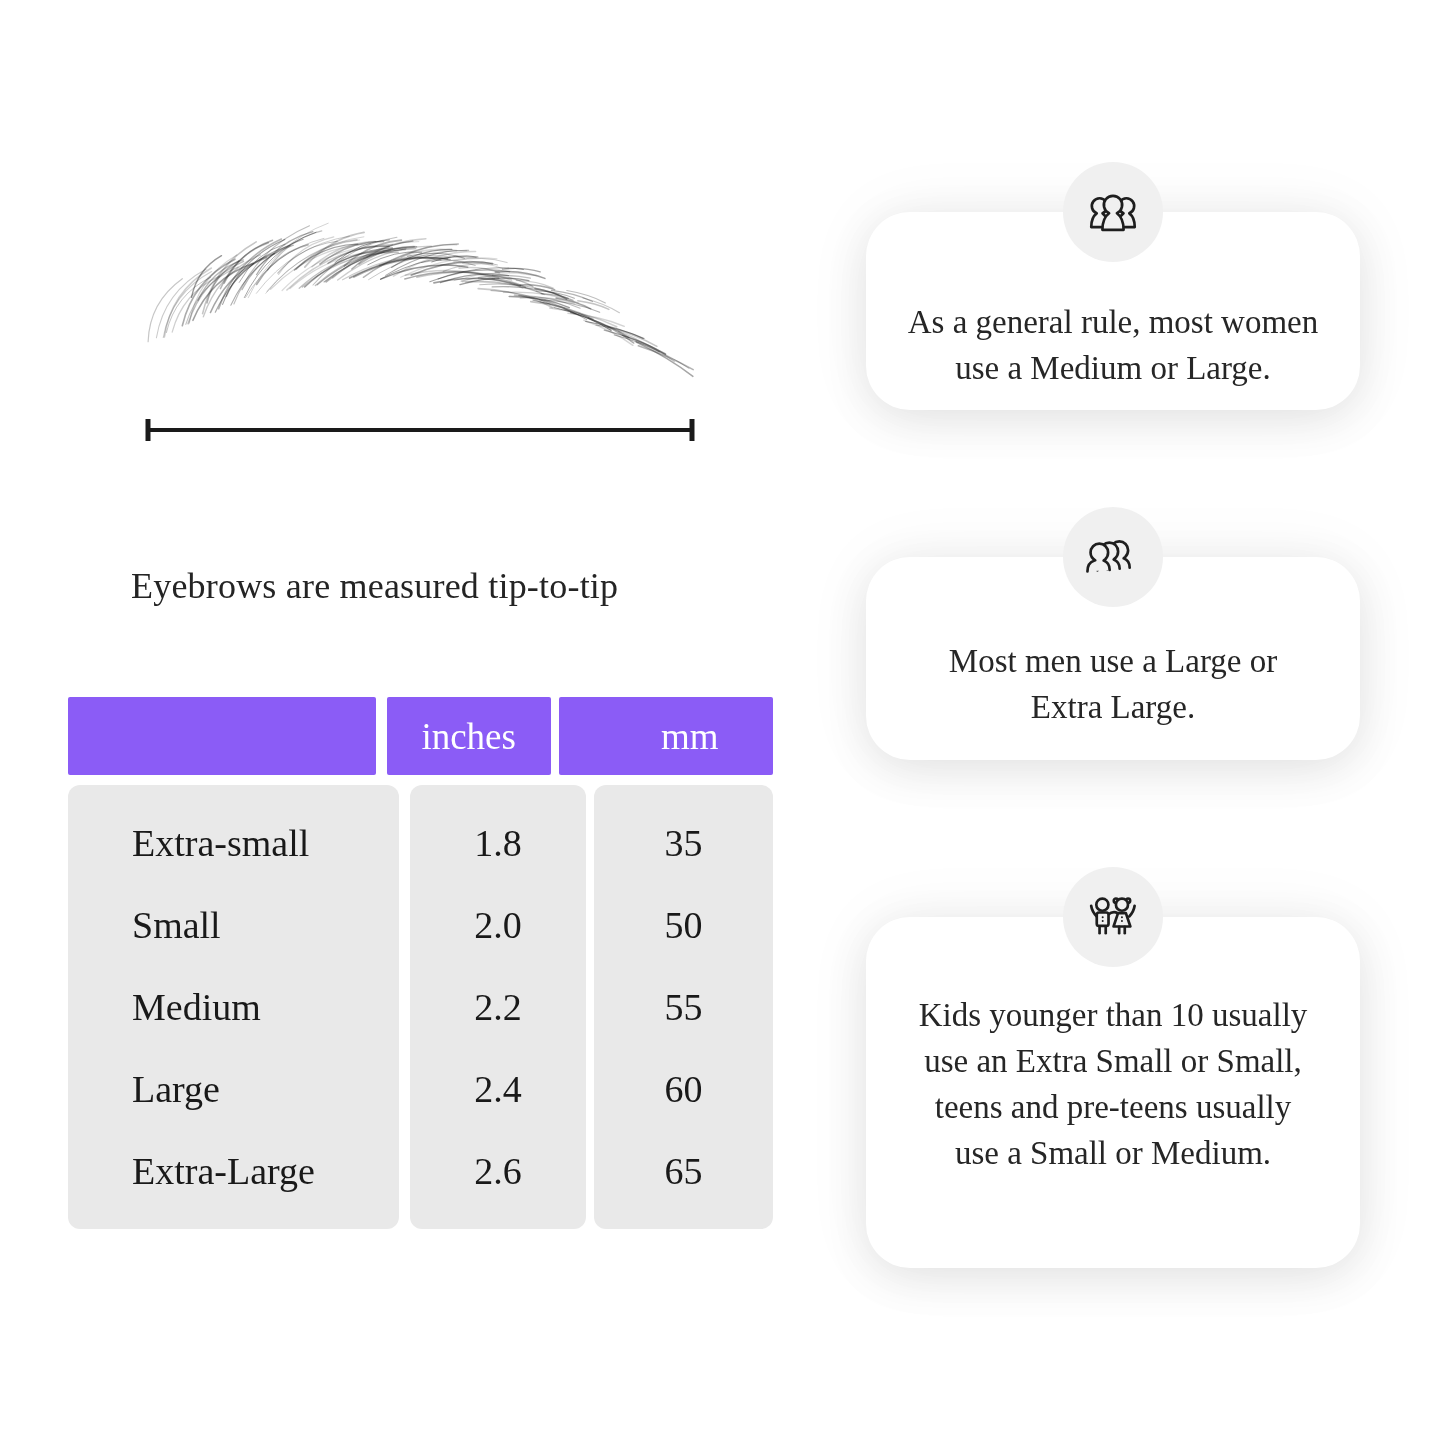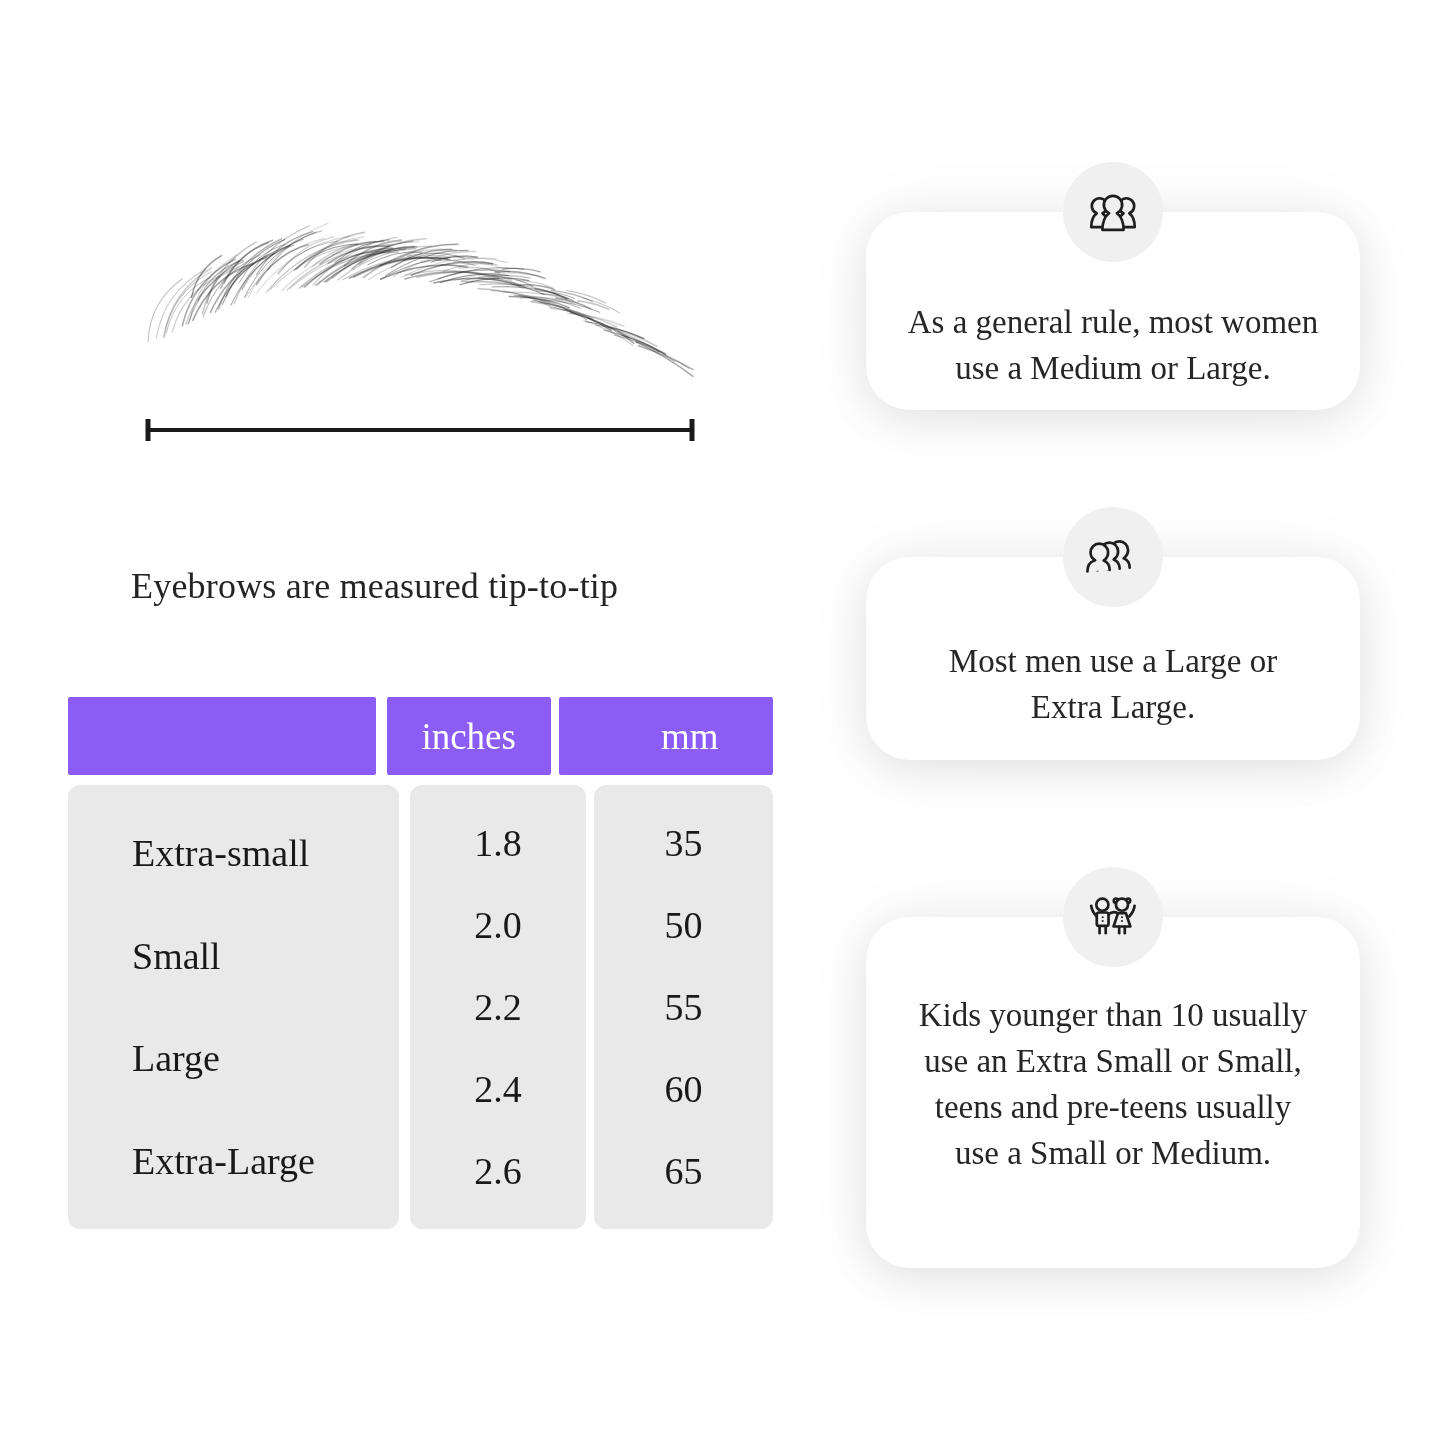--- a/index.html
+++ b/index.html
@@ -218,20 +218,21 @@
   <section class="size-table">
     <div class="tbl-row">
       <div class="hd c1"></div>
       <div class="hd c2">inches</div>
       <div class="hd c3">mm</div>
     </div>
     <div class="tbl-row">
       <div class="bd c1">
         <div class="cell">Extra-small</div>
         <div class="cell">Small</div>
+        <div class="cell">Medium</div>
         <div class="cell">Large</div>
         <div class="cell">Extra-Large</div>
       </div>
       <div class="bd c2">
         <div class="cell">1.8</div>
         <div class="cell">2.0</div>
         <div class="cell">2.2</div>
         <div class="cell">2.4</div>
         <div class="cell">2.6</div>
       </div>

